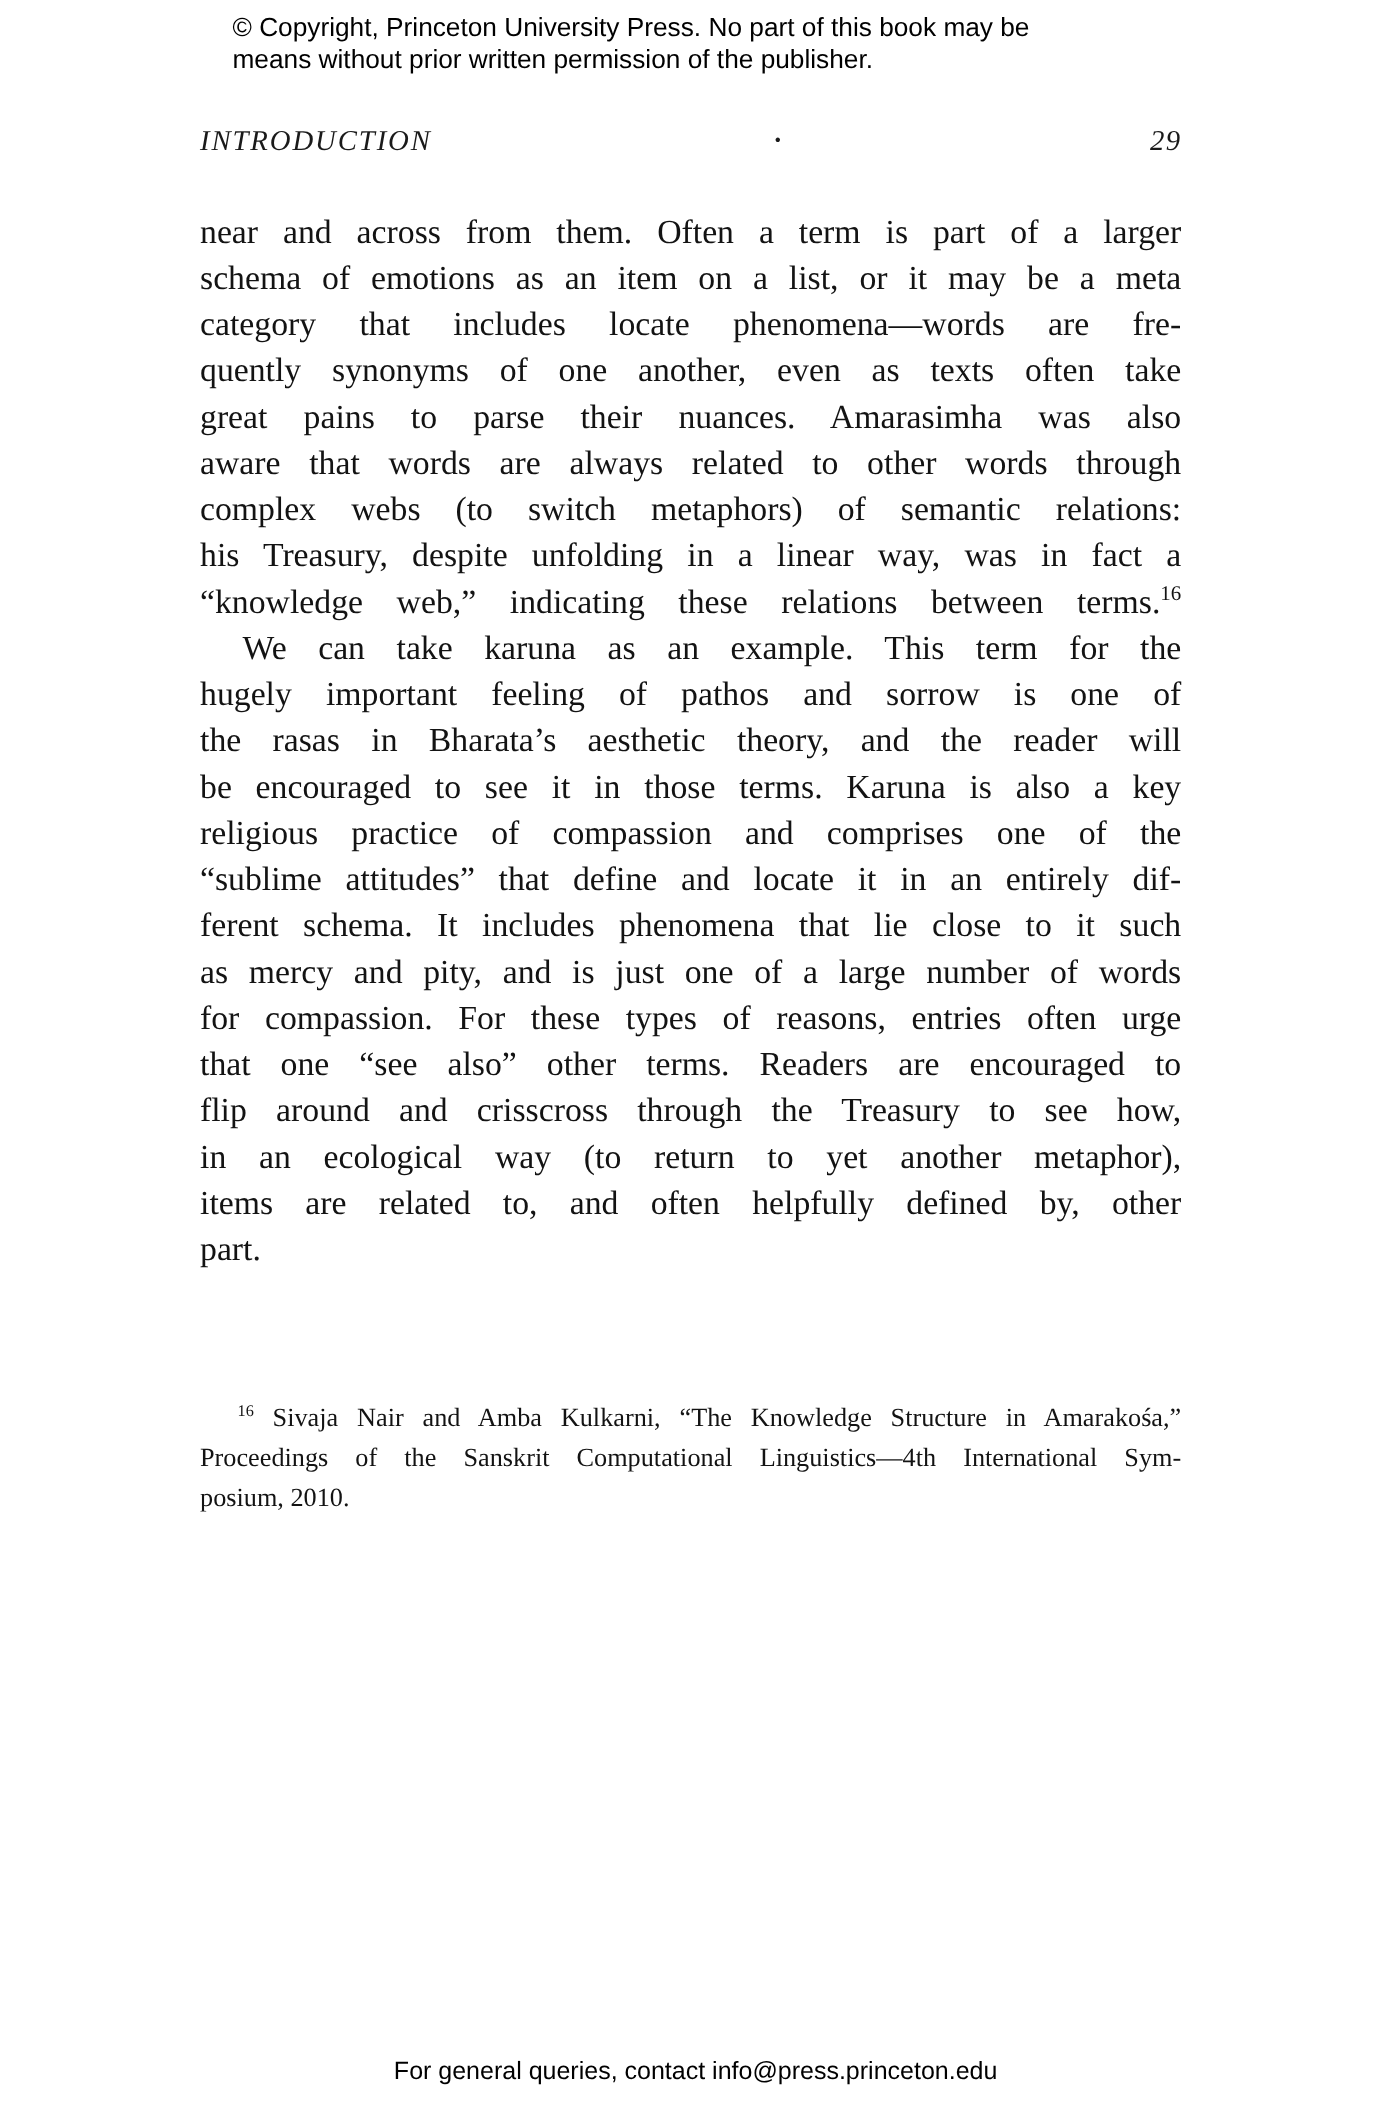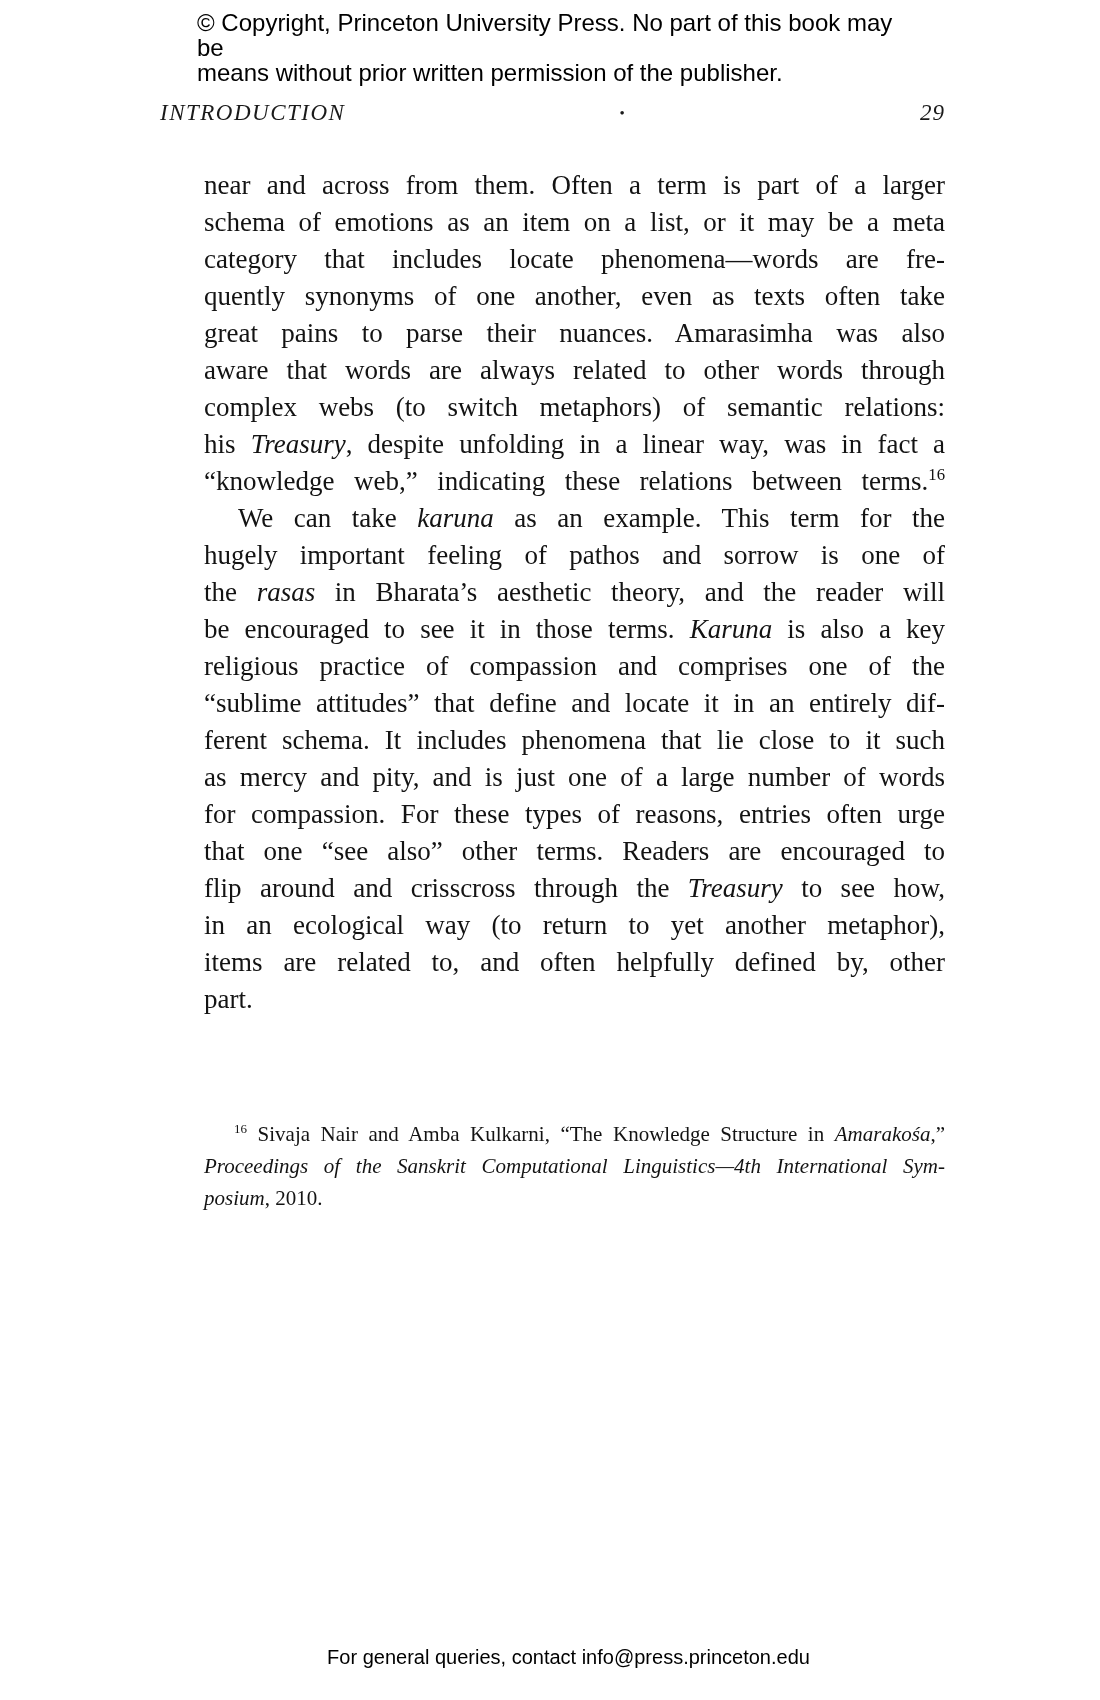--- a/index.html
+++ b/index.html
@@ -6,57 +6,57 @@
   .page{
     position:relative;
     width:1100px;height:1700px;
     background:#ffffff;
     overflow:hidden;
     font-family:"Liberation Serif", serif;
     color:#161616;
   }
   
   .copyright{
-    position:absolute;top:10px;left:197px;width:710px;
+    position:absolute;top:10px;left:186px;width:710px;
     font-family:"Liberation Sans", sans-serif;
-    font-size:24px;line-height:25px;color:#000;
+    font-size:21px;line-height:25px;color:#000;
   }
   
   .runhead{
     position:absolute;top:100px;left:160px;width:785px;
     display:flex;justify-content:space-between;align-items:center;gap:26px;
     font-family:"Liberation Serif", serif;
     font-style:italic;
     font-size:23px;letter-spacing:1.5px;color:#1a1a1a;
   }
   .runhead .bullet{font-style:normal;font-size:15px;letter-spacing:0;}
   .runhead .pagenum{letter-spacing:1px;margin-left:21px;}
   
   .body-text{
     position:absolute;top:167px;left:160px;width:785px;
     font-size:27px;color:#131313;
   }
   .line{
     line-height:37px;height:37px;white-space:normal;
-    text-align:justify;text-align-last:justify;margin-left:44px;
+    text-align:justify;text-align-last:justify;
   }
   .line.last{text-align-last:left;}
   .line.indent{text-indent:34px;}
-  .it{font-style:italic;}
+  .it{}
   sup{font-size:0.62em;line-height:0;vertical-align:super;}
   
   .footnote{
     position:absolute;top:1118px;left:160px;width:785px;
     font-size:21px;color:#131313;
   }
   .footnote .line{line-height:32px;height:32px;}
   .footnote .line.indent{text-indent:30px;}
   
   .footer{
-    position:absolute;top:1646px;left:176px;width:785px;
+    position:absolute;top:1646px;left:164px;width:785px;
     text-align:center;
     font-family:"Liberation Sans", sans-serif;
     font-size:20px;color:#000;
   }
 </style>
 </head>
 <body>
 
 <div class="page">
 

